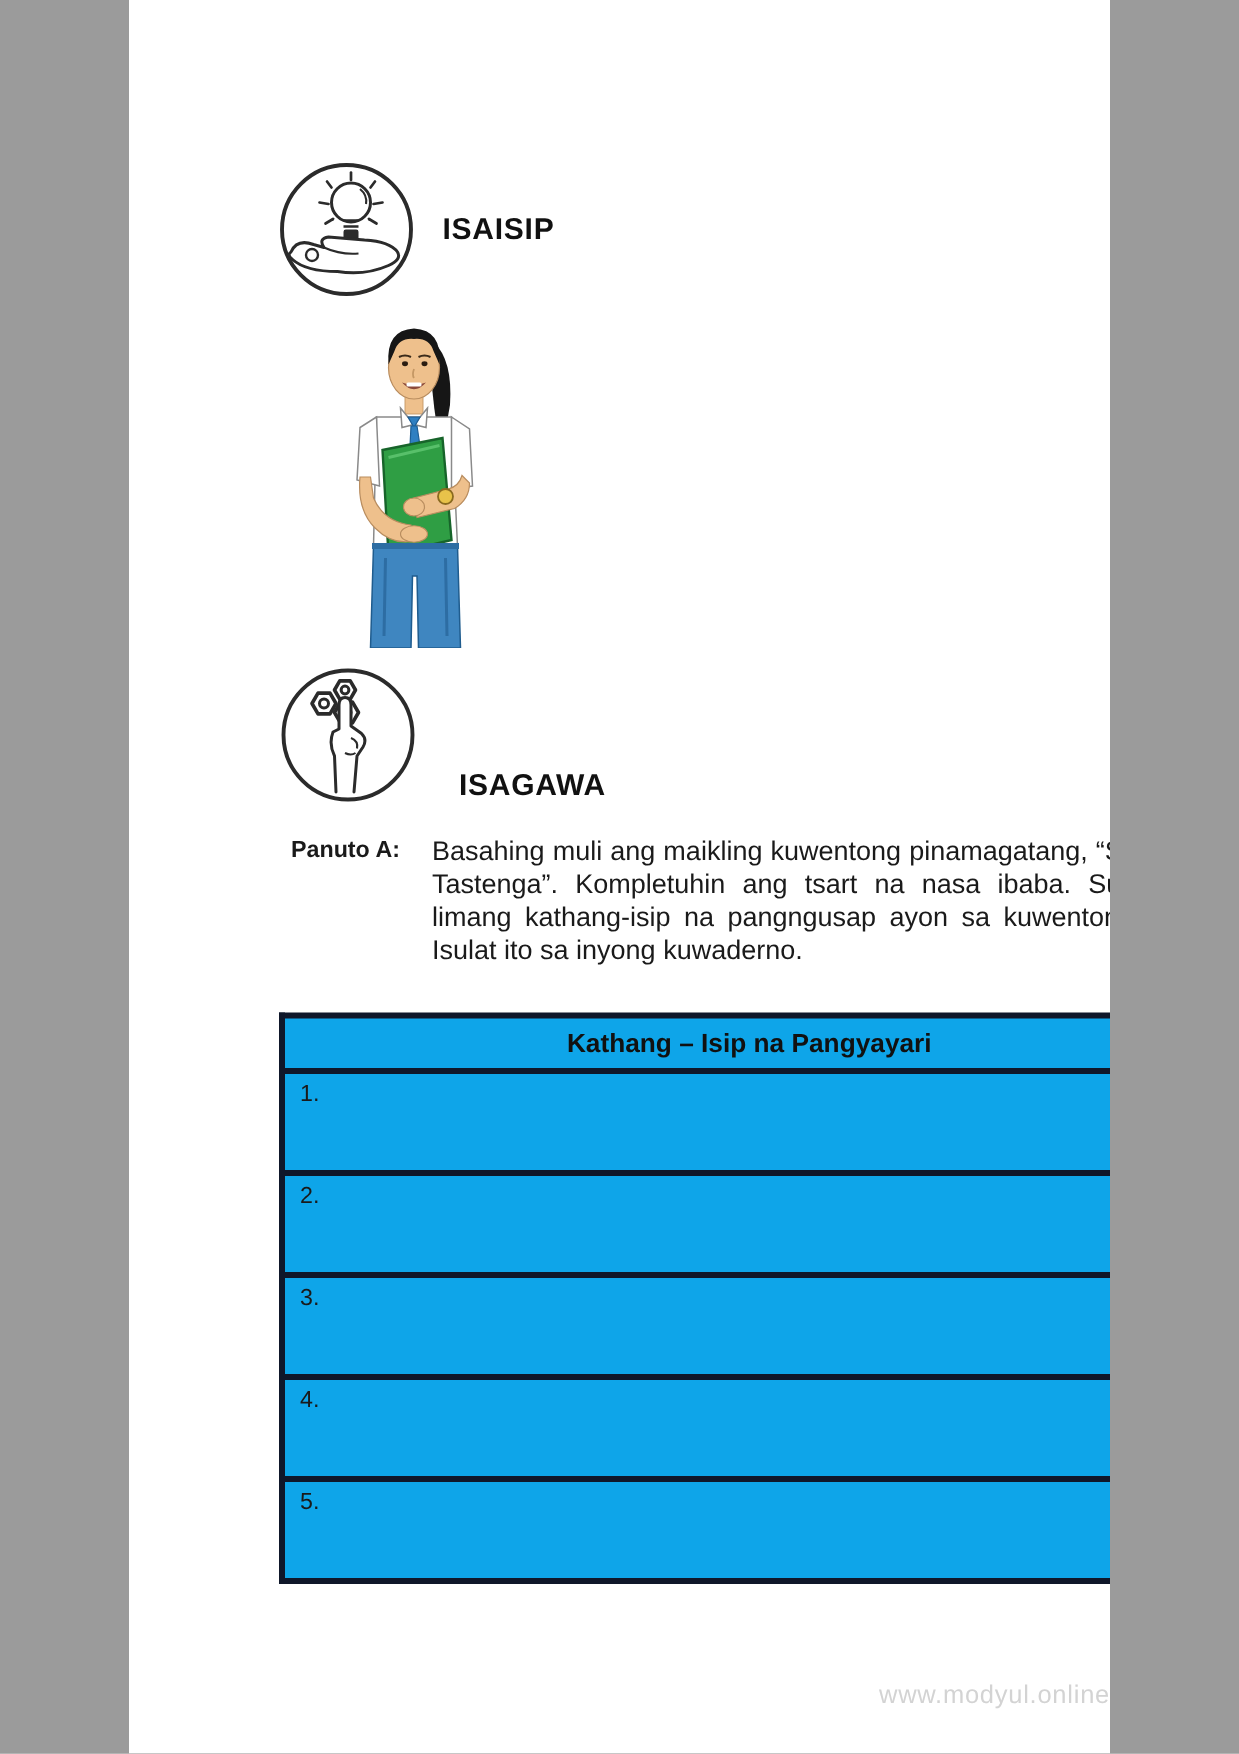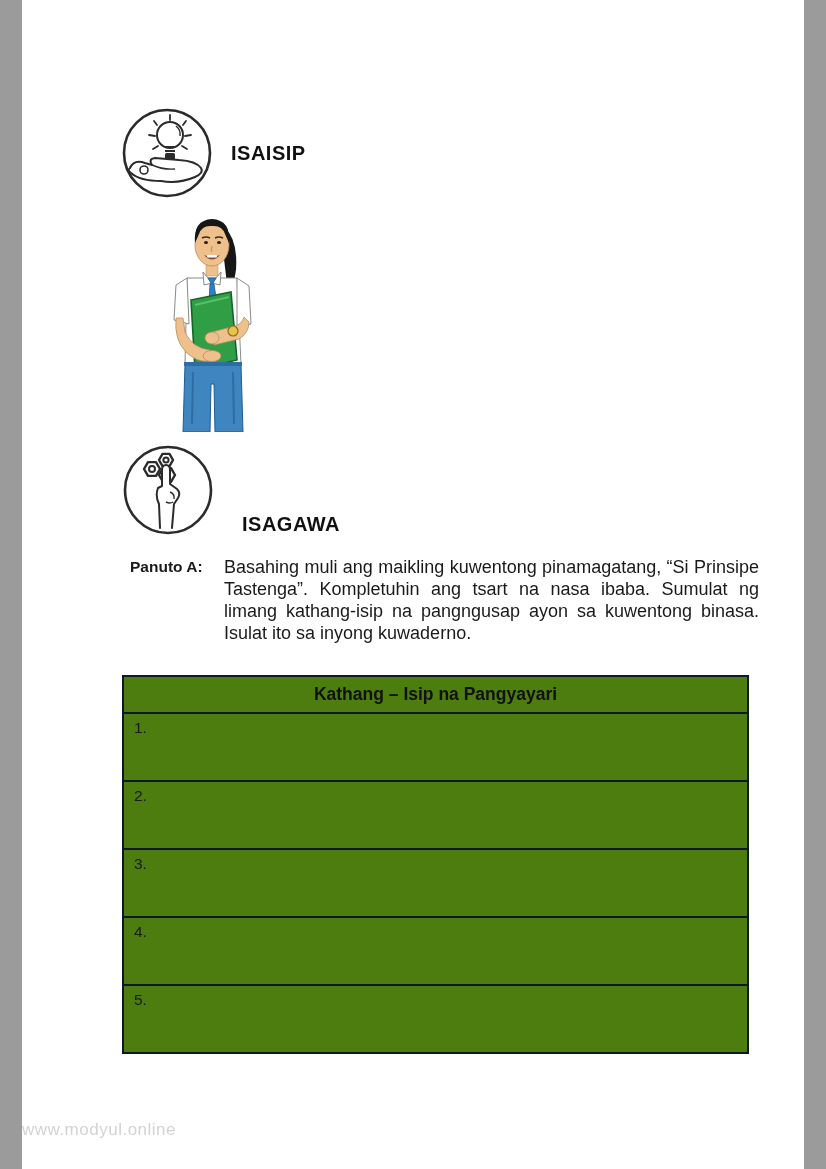--- a/index.html
+++ b/index.html
@@ -1,19 +1,19 @@
 <!DOCTYPE html>
 <html><head>
 <meta charset="utf-8">
 <style>
   * { margin:0; padding:0; box-sizing:border-box; }
   html,body { background:#9b9b9b; }
   body { font-family:"Liberation Sans", sans-serif; }
   .page {
-    position:relative; width:782px; height:1169px;
+    position:relative; width:654px; height:1169px;
     background:#ffffff; margin:0 auto; overflow:hidden;
     color:#1a1a1a;
   }
 
   
   .section-header { position:absolute; display:flex; align-items:center; }
   .section-header .icon-wrap { width:92px; height:92px; flex:none; }
   .section-title { font-size:20px; font-weight:bold; letter-spacing:.5px; color:#111; }
   .isaisip-header  { left:99px;  top:107px; gap:18px; }
   .isagawa-header  { left:100px; top:444px; gap:28px;align-items:flex-end; }
@@ -36,34 +36,34 @@
   
   .panuto { position:absolute; left:108px; top:556px; width:629px; display:flex; }
   .panuto-label { flex:none; width:94px; font-weight:bold; font-size:15.5px; line-height:22px; }
   .panuto-text  { flex:1; font-size:18px; line-height:22px; text-align:justify; }
 
   
   .worksheet-table {
     position:absolute; left:100px; top:675px; width:627px;
     border-collapse:collapse; table-layout:fixed;
   }
-  .worksheet-table th, .worksheet-table td { border:2px solid #0f172a; background:#4d7c0f; }
+  .worksheet-table th, .worksheet-table td { border:4px solid #0f172a; background:#0ea5e9; }
   .worksheet-table th {
     height:37px; font-size:17.5px; font-weight:bold;
     text-align:center; vertical-align:middle; color:#111;
   }
   .worksheet-table td {
     height:68px; vertical-align:top; text-align:left;
     padding:5px 10px; font-size:15.5px; color:#1a1a1a;
   }
 
   
   .footer {
     position:absolute; left:0; right:0; top:1120px;
-    text-align:left; font-size:17px; color:#d3d3d3; letter-spacing:.5px;
+    text-align:right; font-size:17px; color:#d3d3d3; letter-spacing:.5px;
   }
 </style>
 </head>
 <body>
 
 <div class="page">
 
   <div class="section-header isaisip-header">
     <span class="icon-wrap">
       <svg viewBox="0 0 92 92" width="92" height="92" aria-hidden="true">

